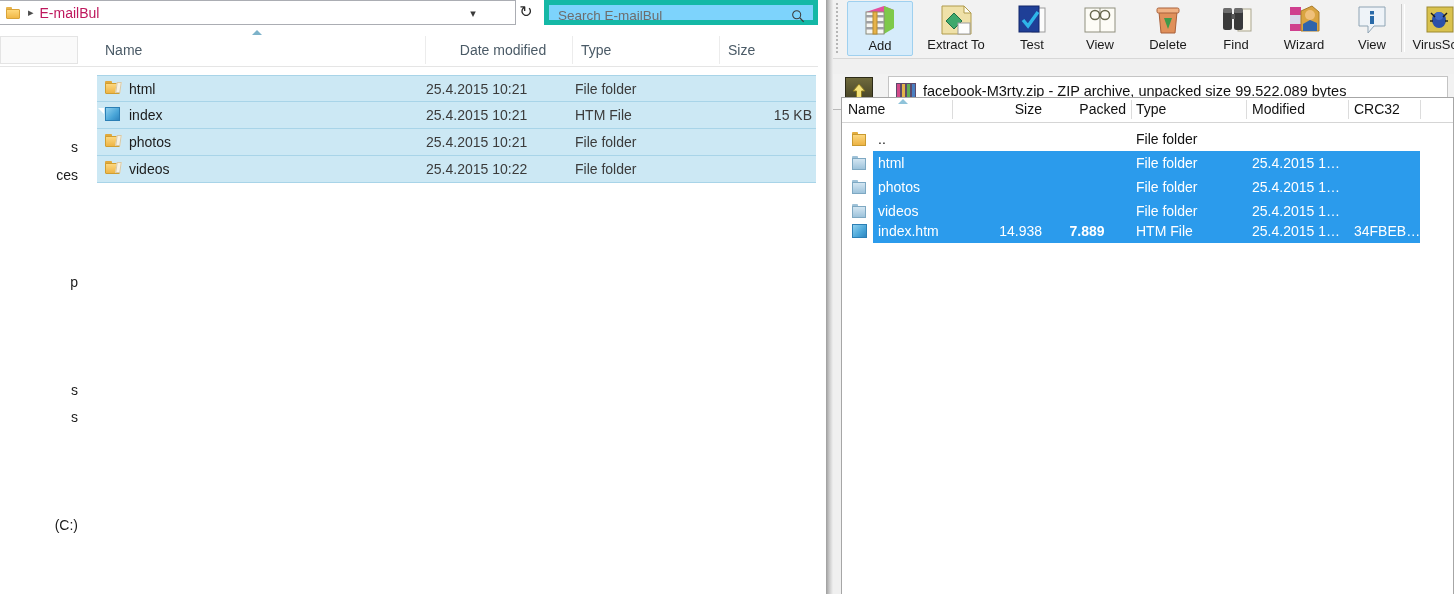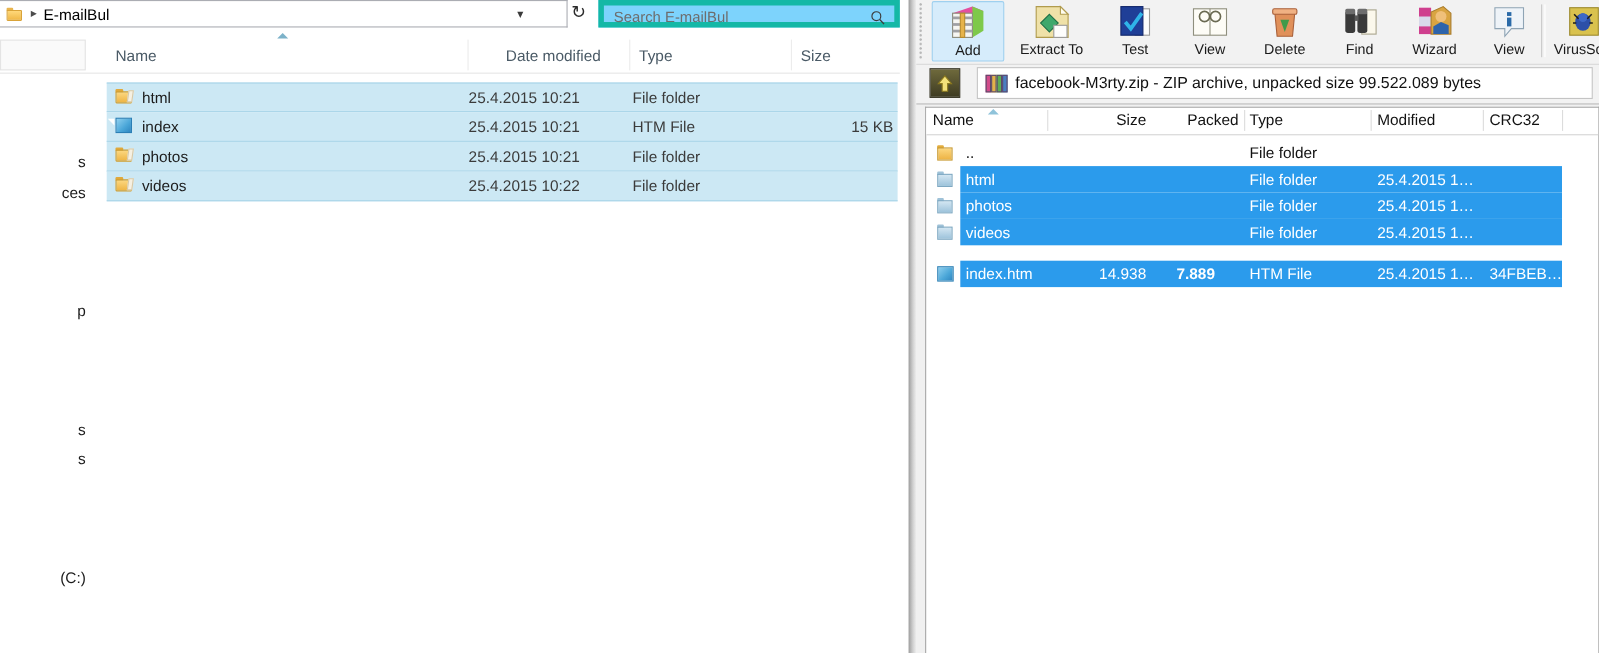--- a/index.html
+++ b/index.html
@@ -34,21 +34,21 @@
     background: #e8b44c; border-radius: 1px 1px 0 0;
   }
   .folder-ico-small .body {
     position: absolute; left: 0; top: 3px; width: 14px; height: 10px;
     background: linear-gradient(180deg,#ffd87a 0%,#f0b847 100%);
     border: 1px solid #d9a338; border-radius: 1px; box-sizing: border-box;
   }
   .crumb-sep {
     font-size: 11px; color: #4c4c4c; margin: 0 6px 0 2px; line-height: 1;
   }
-  .crumb-text { font-size: 14px; color: #000000; }
+  .crumb-text { font-size: 14px; color: #be185d; }
   .addr-chevron {
     position: absolute; right: 34px; top: 4px; width: 16px; height: 16px;
     color: #3a3a3a; font-size: 11px; text-align: center; line-height: 16px;
   }
   .addr-refresh {
     position: absolute; right: 6px; top: 2px; width: 22px; height: 20px;
     color: #2b2b2b; font-size: 16px; text-align: center; line-height: 20px;
   }
   .searchbox {
     position: absolute; left: 544px; top: 0; width: 274px; height: 25px;
@@ -164,21 +164,21 @@
   }
   .tb-ico { height: 36px; display: flex; align-items: center; justify-content: center; margin-top: 1px; }
   .tb-lbl { font-size: 13px; color: #1a1a1a; line-height: 14px; white-space: nowrap; }
   .tb-sep {
     position: absolute; top: 4px; width: 2px; height: 48px;
     border-left: 1px solid #c8c8c8; border-right: 1px solid #ffffff;
   }
 
   
   .wr-addrbar {
-    position: absolute; left: 0; top: 59px; width: 621px; height: 35px;
+    position: absolute; left: 0; top: 74px; width: 621px; height: 35px;
     background: #f2f2f2; border-bottom: 1px solid #b9b9b9;
   }
   .wr-upbtn {
     position: absolute; left: 12px; top: 3px; width: 28px; height: 27px;
     background: linear-gradient(180deg,#6f6a3c 0%,#3e3b22 100%);
     border: 1px solid #2c2a18; box-sizing: border-box;
     display: flex; align-items: center; justify-content: center;
   }
   .wr-addrfield {
     position: absolute; left: 55px; top: 2px; width: 560px; height: 29px;
@@ -530,21 +530,21 @@
         <div class="wr-row" style="top:101px;">
           <span class="hl"></span>
           <span class="wr-ricon">
             <span class="wrfld"><span class="t"></span><span class="b"></span></span>
           </span>
           <span class="wr-cell sel k-name">videos</span>
           <span class="wr-cell sel k-type">File folder</span>
           <span class="wr-cell sel k-mod">25.4.2015 1…</span>
         </div>
 
-        <div class="wr-row" style="top:139px;">
+        <div class="wr-row" style="top:121px;">
           <span class="hl"></span>
           <span class="wr-ricon">
             <span class="htmico"><span class="sheet"></span><span class="fold"></span></span>
           </span>
           <span class="wr-cell sel k-name">index.htm</span>
           <span class="wr-cell sel k-size">14.938</span>
           <span class="wr-cell sel k-packed">7.889</span>
           <span class="wr-cell sel k-type">HTM File</span>
           <span class="wr-cell sel k-mod">25.4.2015 1…</span>
           <span class="wr-cell sel k-crc">34FBEB…</span>

